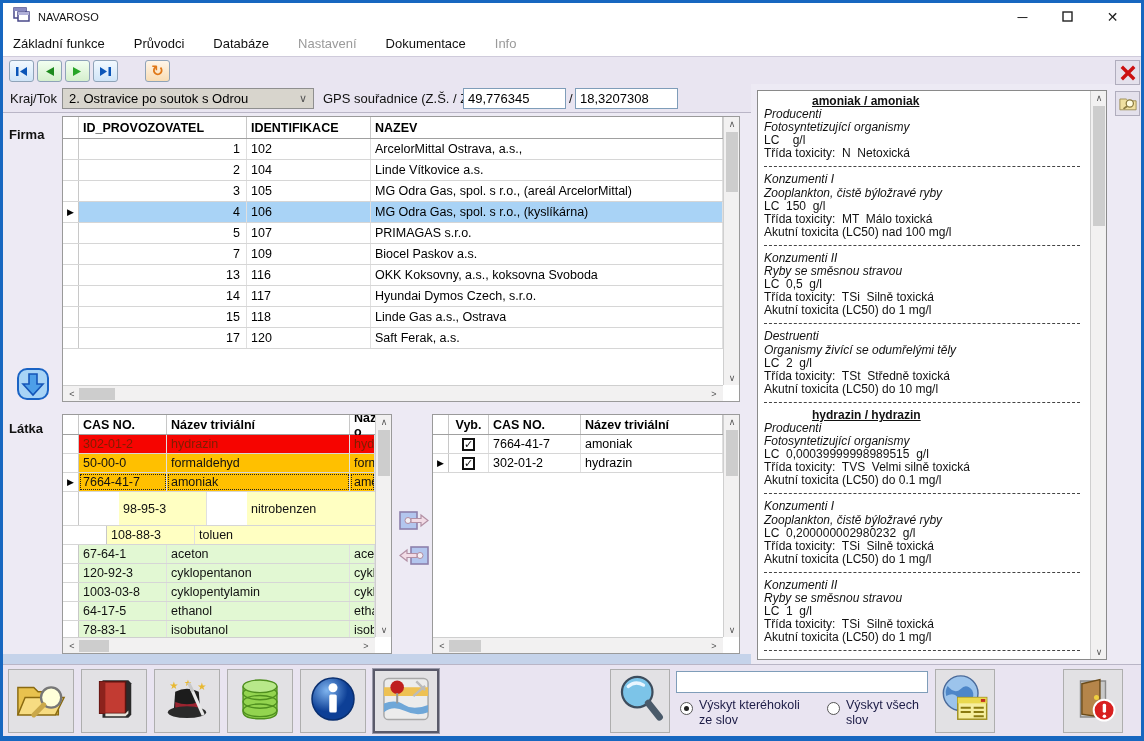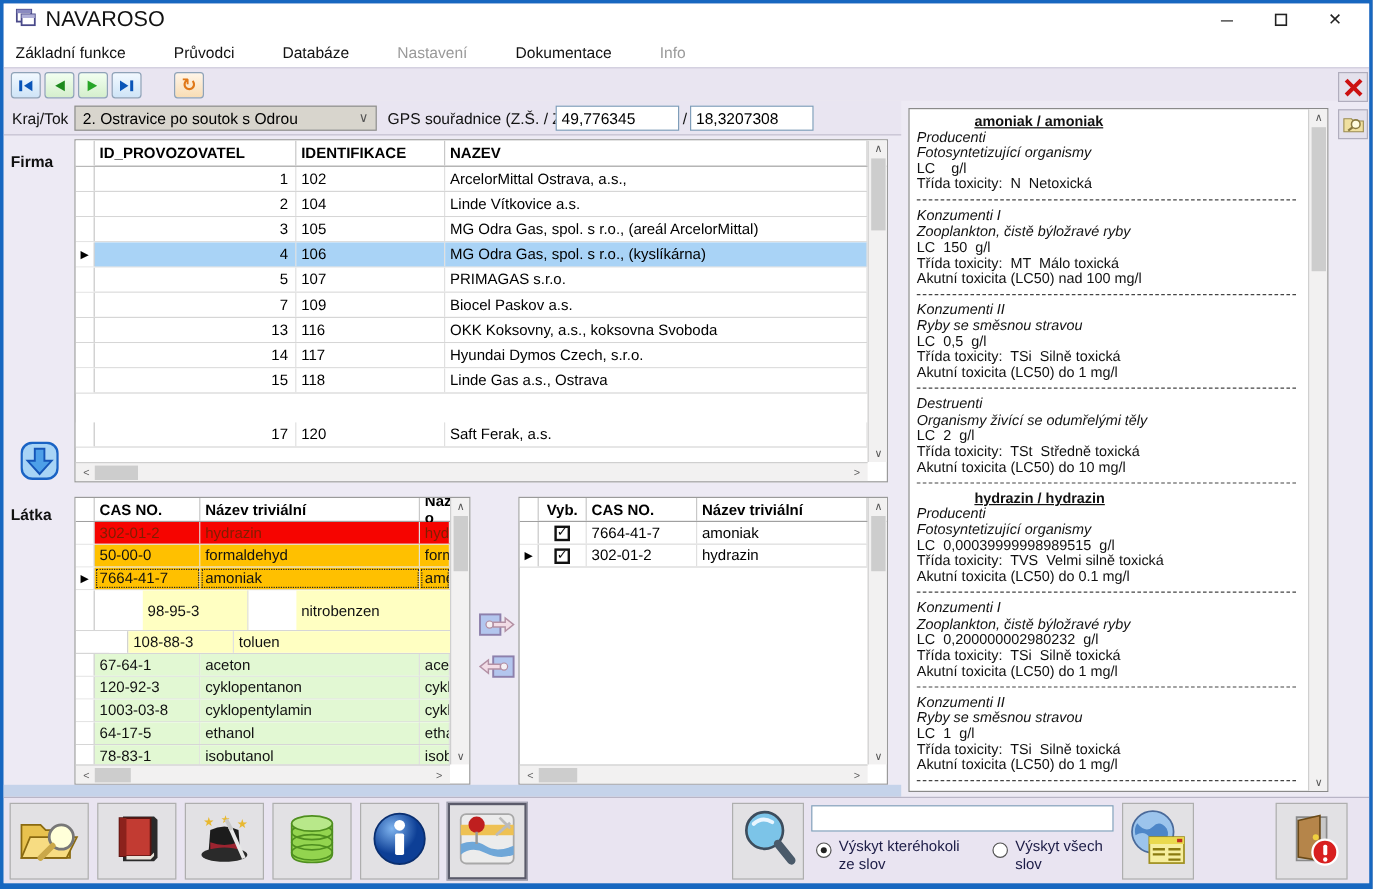--- a/index.html
+++ b/index.html
@@ -4,28 +4,28 @@
 <style>
   * { margin:0; padding:0; box-sizing:border-box; }
   html,body { background:#888; }
   body { font-family:"Liberation Sans","DejaVu Sans",sans-serif; }
   .app{ position:relative; width:1144px; height:741px; background:#edeaf4;
         border:3px solid #1767c0; border-bottom-width:5px; overflow:hidden; }
 
   
   .titlebar{ position:absolute; left:0; top:0; width:100%; height:27px; background:#fff;
              display:flex; align-items:center; padding-left:10px; }
-  .titlebar .title{ font-size:18px; color:#111; margin-left:8px; }
+  .titlebar .title{ font-size:11px; color:#111; margin-left:8px; }
   .wincontrols{ position:absolute; right:6px; top:0; height:27px; display:flex; }
   .wbtn{ width:45px; height:27px; display:flex; align-items:center; justify-content:center;
          font-size:14px; color:#222; cursor:default; }
 
   
   .menubar{ position:absolute; left:0; top:27px; width:100%; height:26px; background:#fff;
-            display:flex; align-items:center; gap:40px; padding-left:10px; }
+            display:flex; align-items:center; gap:29px; padding-left:10px; }
   .mitem{ font-size:13px; color:#111; }
   .mitem.dis{ color:#9a9a9a; }
 
   
   .navbar{ position:absolute; left:0; top:53px; width:100%; height:28px; background:#e9e5f1;
            border-top:1px solid #cfcbdb; }
   .nbtn{ position:absolute; top:3px; width:25px; height:22px; border:1px solid #8fa3b8; border-radius:3px;
          display:flex; align-items:center; justify-content:center; }
   .nbtn.blue{ background:linear-gradient(#f2f9ff,#cfe4f7); }
   .nbtn.green{ background:linear-gradient(#f2fff0,#d5efcd); }
@@ -248,21 +248,21 @@
             <div class="c f-id">14</div>
             <div class="c f-ident">117</div>
             <div class="c f-naz">Hyundai Dymos Czech, s.r.o.</div>
           </div>
           <div class="grow" style="height: 21px;">
             <div class="gut"></div>
             <div class="c f-id">15</div>
             <div class="c f-ident">118</div>
             <div class="c f-naz">Linde Gas a.s., Ostrava</div>
           </div>
-          <div class="grow" style="height: 21px; margin-top: 24px;">
+          <div class="grow" style="height: 21px;">
             <div class="gut"></div>
             <div class="c f-id">17</div>
             <div class="c f-ident">120</div>
             <div class="c f-naz">Saft Ferak, a.s.</div>
           </div>
         </div>
       <div class="vscroll" style="bottom:16px">
         <div class="sarrow" style="position:absolute; top:0">∧</div>
         <div class="vthumb" style="top:15px; height:60px"></div>
         <div class="sarrow" style="position:absolute; bottom:0; width:16px">∨</div>

